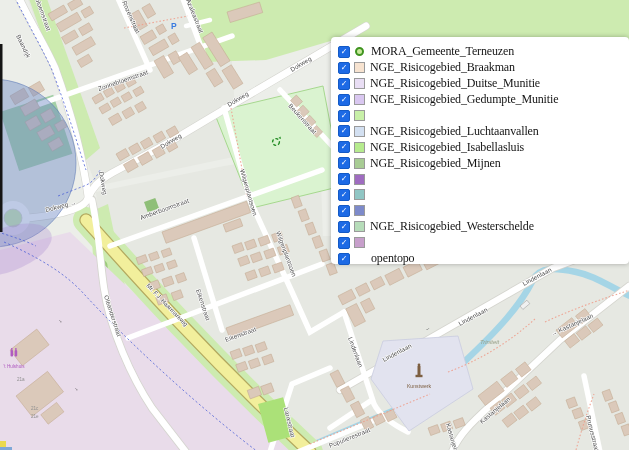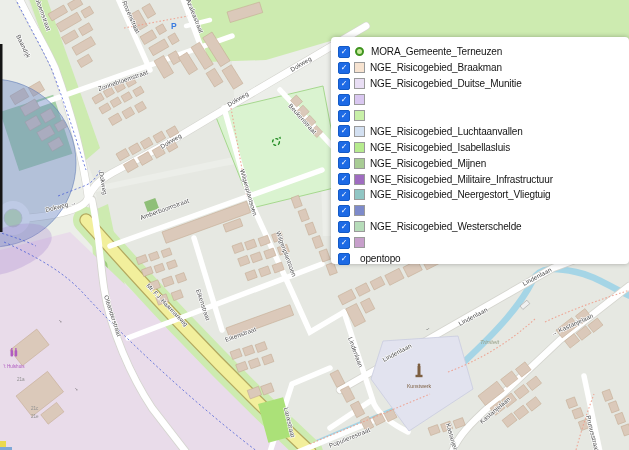--- a/index.html
+++ b/index.html
@@ -18,22 +18,22 @@
       border-radius:4px;box-shadow:0 0 5px rgba(0,0,0,.28);padding:7px 0 0 7px;
       box-sizing:border-box;z-index:10;}
   .lrow{display:flex;align-items:center;height:15.9px;white-space:nowrap;}
   .cb{display:inline-block;width:10px;height:10px;background:#1d6ae5;border:1px solid #135ac6;
       border-radius:2px;color:#fff;font-size:8px;line-height:9px;text-align:center;
       flex:0 0 auto;}
   .sw{display:inline-block;width:11px;height:11px;border:1px solid #9a9a9a;margin-left:4px;
       flex:0 0 auto;box-sizing:border-box;}
   .mk{display:inline-block;width:5px;height:5px;border:2px solid #3f941f;background:#c8e99c;
       border-radius:50%;margin-left:5px;margin-right:2px;flex:0 0 auto;}
-  .ll{font-size:10px;color:#141414;margin-left:5px;letter-spacing:-0.15px;}
-  .noswatch .ll{margin-left:10px;}
+  .ll{font-size:12px;color:#141414;margin-left:5px;letter-spacing:-0.15px;font-family:Liberation Serif, serif;}
+  .noswatch .ll{margin-left:21px;}
 </style>
 </head>
 <body>
 
 <div id="map">
 <svg width="629" height="450" viewBox="0 0 629 450">
 
   <rect x="0" y="0" width="629" height="450" fill="#eceee9"></rect>
 
   <g fill="#e6e8e2">
@@ -400,20 +400,21 @@
     <span class="ll">NGE_Risicogebied_Braakman</span>
   </div>
   <div class="lrow">
     <span class="cb">✓</span>
     <span class="sw" style="background: rgb(233, 222, 244);"></span>
     <span class="ll">NGE_Risicogebied_Duitse_Munitie</span>
   </div>
   <div class="lrow">
     <span class="cb">✓</span>
     <span class="sw" style="background: rgb(217, 199, 240);"></span>
+    <span class="ll">NGE_Risicogebied_Gedumpte_Munitie</span>
   </div>
   <div class="lrow">
     <span class="cb">✓</span>
     <span class="sw" style="background: rgb(200, 240, 168);"></span>
   </div>
   <div class="lrow">
     <span class="cb">✓</span>
     <span class="sw" style="background: rgb(211, 224, 241);"></span>
     <span class="ll">NGE_Risicogebied_Luchtaanvallen</span>
   </div>
@@ -423,26 +424,24 @@
     <span class="ll">NGE_Risicogebied_Isabellasluis</span>
   </div>
   <div class="lrow">
     <span class="cb">✓</span>
     <span class="sw" style="background: rgb(168, 204, 148);"></span>
     <span class="ll">NGE_Risicogebied_Mijnen</span>
   </div>
   <div class="lrow">
     <span class="cb">✓</span>
     <span class="sw" style="background: rgb(159, 108, 192);"></span>
-    <span class="ll">NGE_Risicogebied_Militaire_Infrastructuur</span>
   </div>
   <div class="lrow">
     <span class="cb">✓</span>
     <span class="sw" style="background: rgb(144, 198, 196);"></span>
-    <span class="ll">NGE_Risicogebied_Neergestort_Vliegtuig</span>
   </div>
   <div class="lrow">
     <span class="cb">✓</span>
     <span class="sw" style="background: rgb(125, 138, 202);"></span>
   </div>
   <div class="lrow">
     <span class="cb">✓</span>
     <span class="sw" style="background: rgb(182, 220, 185);"></span>
     <span class="ll">NGE_Risicogebied_Westerschelde</span>
   </div>

